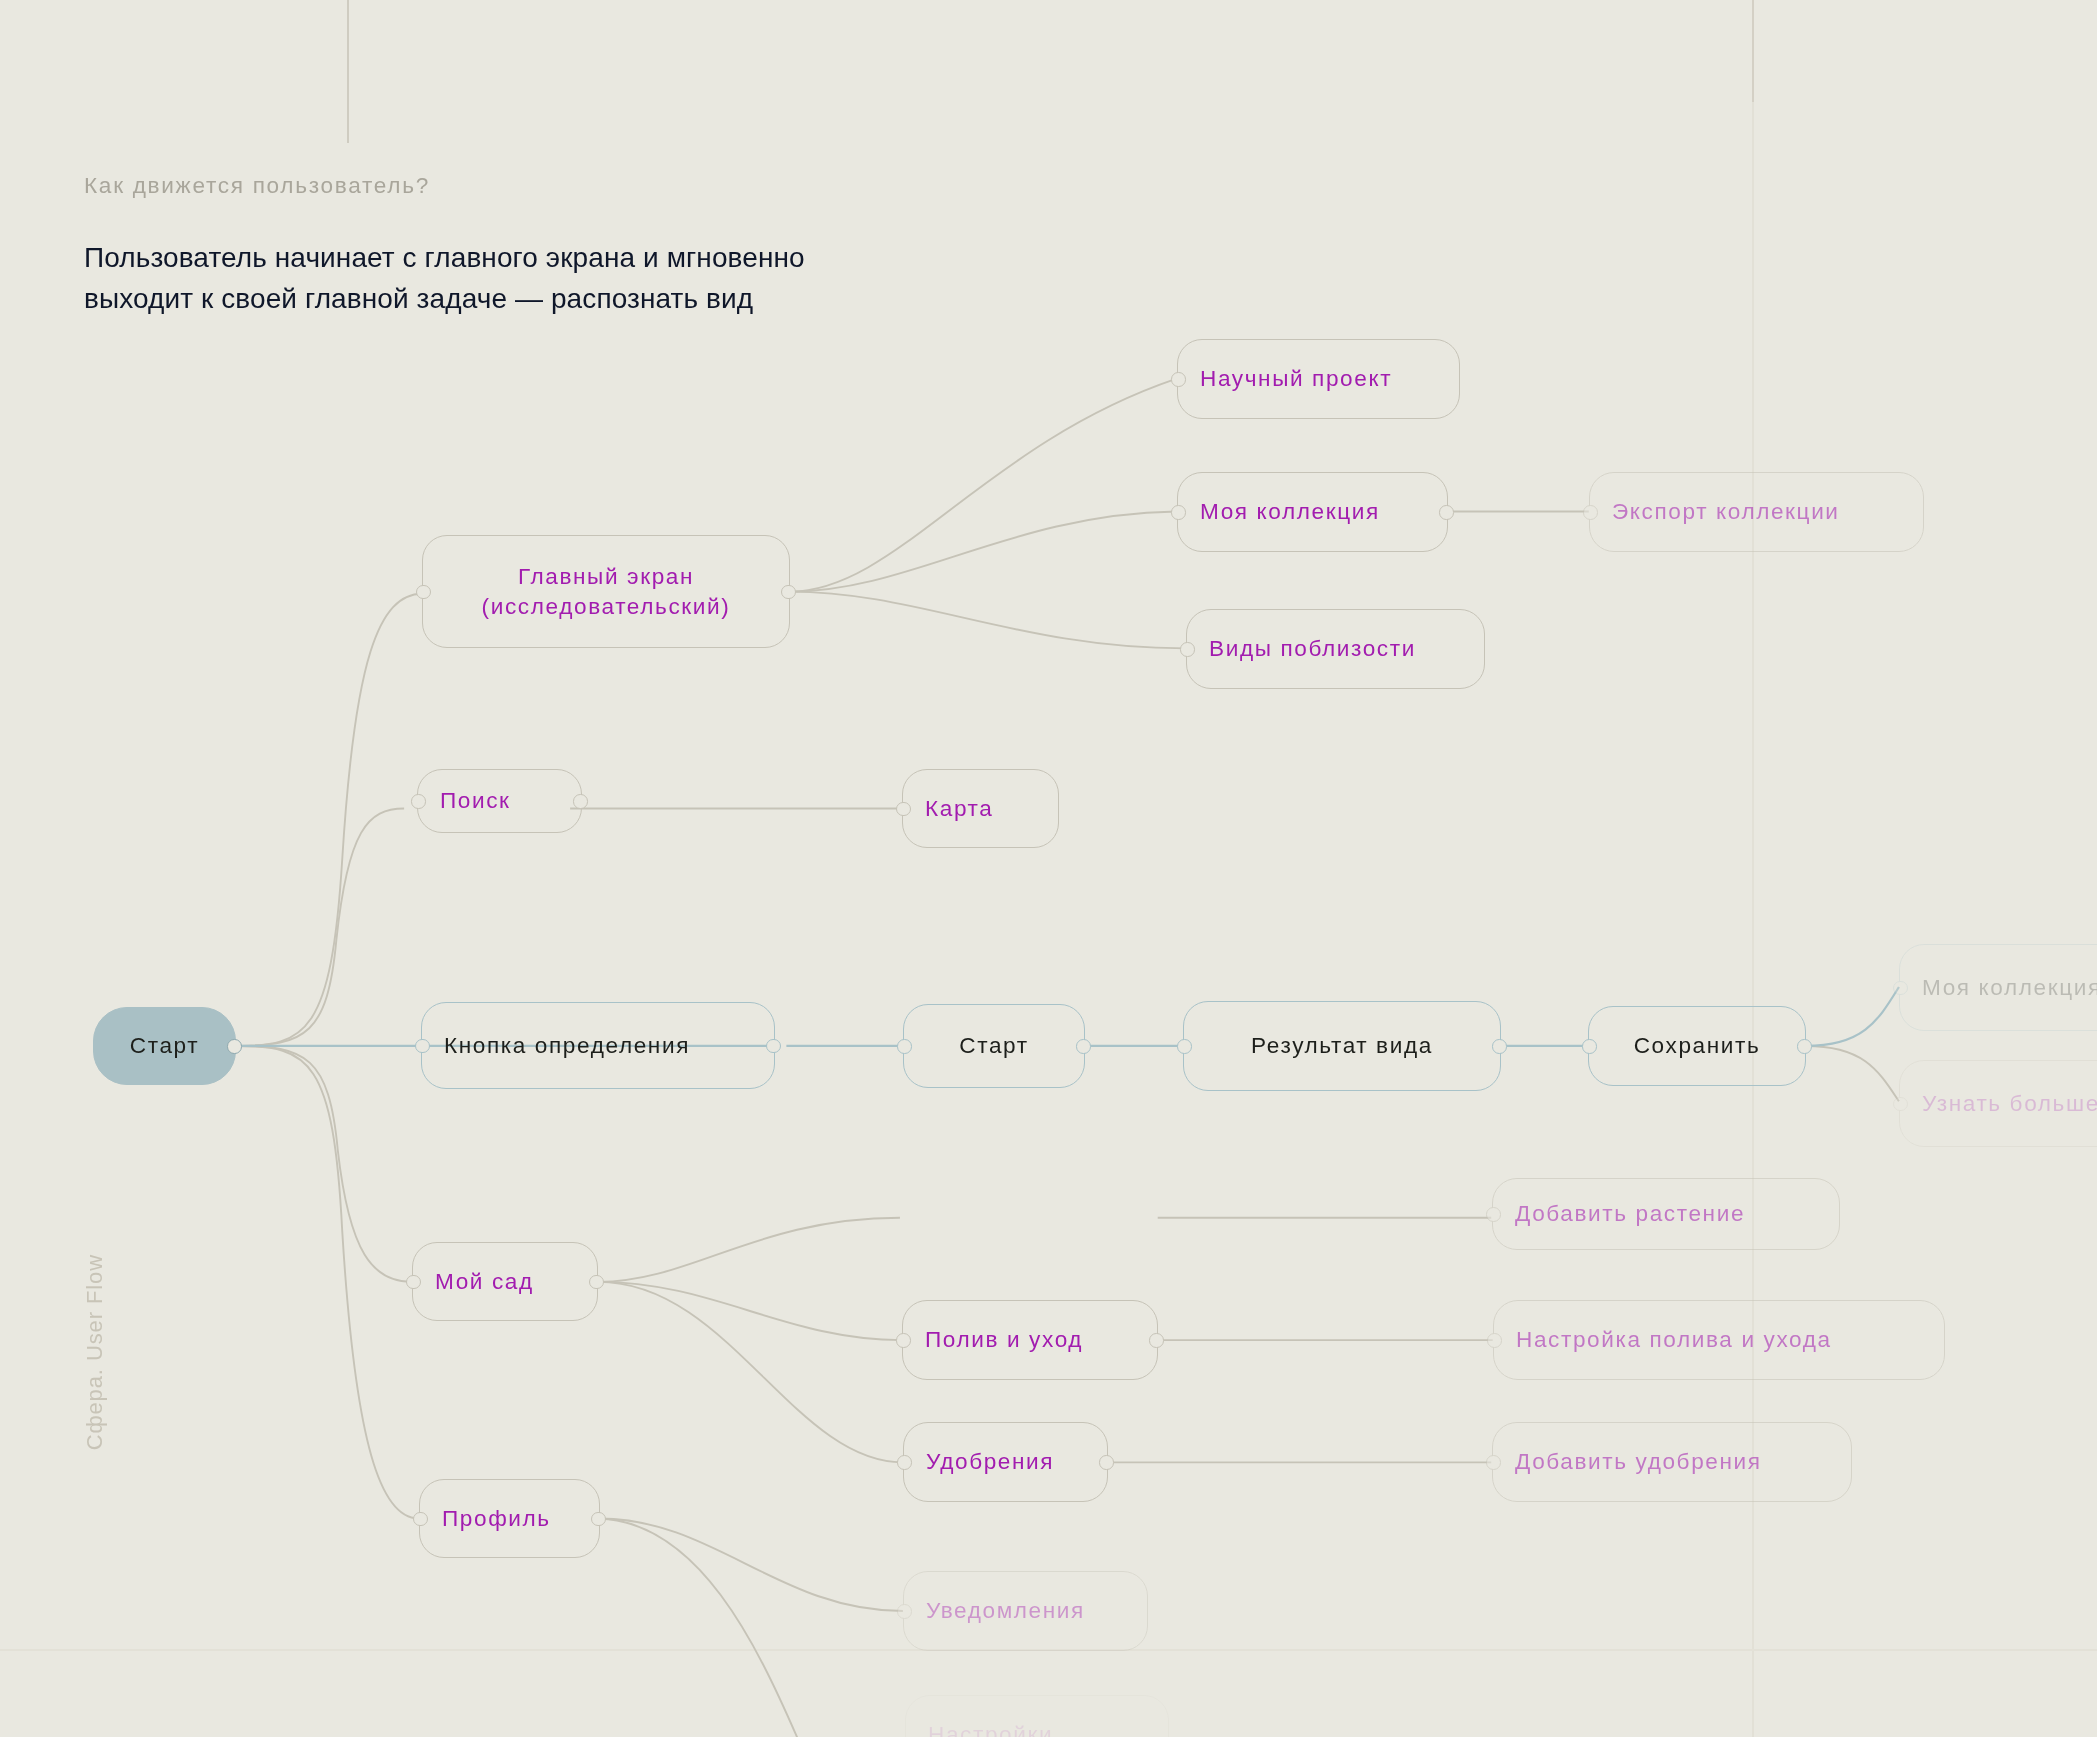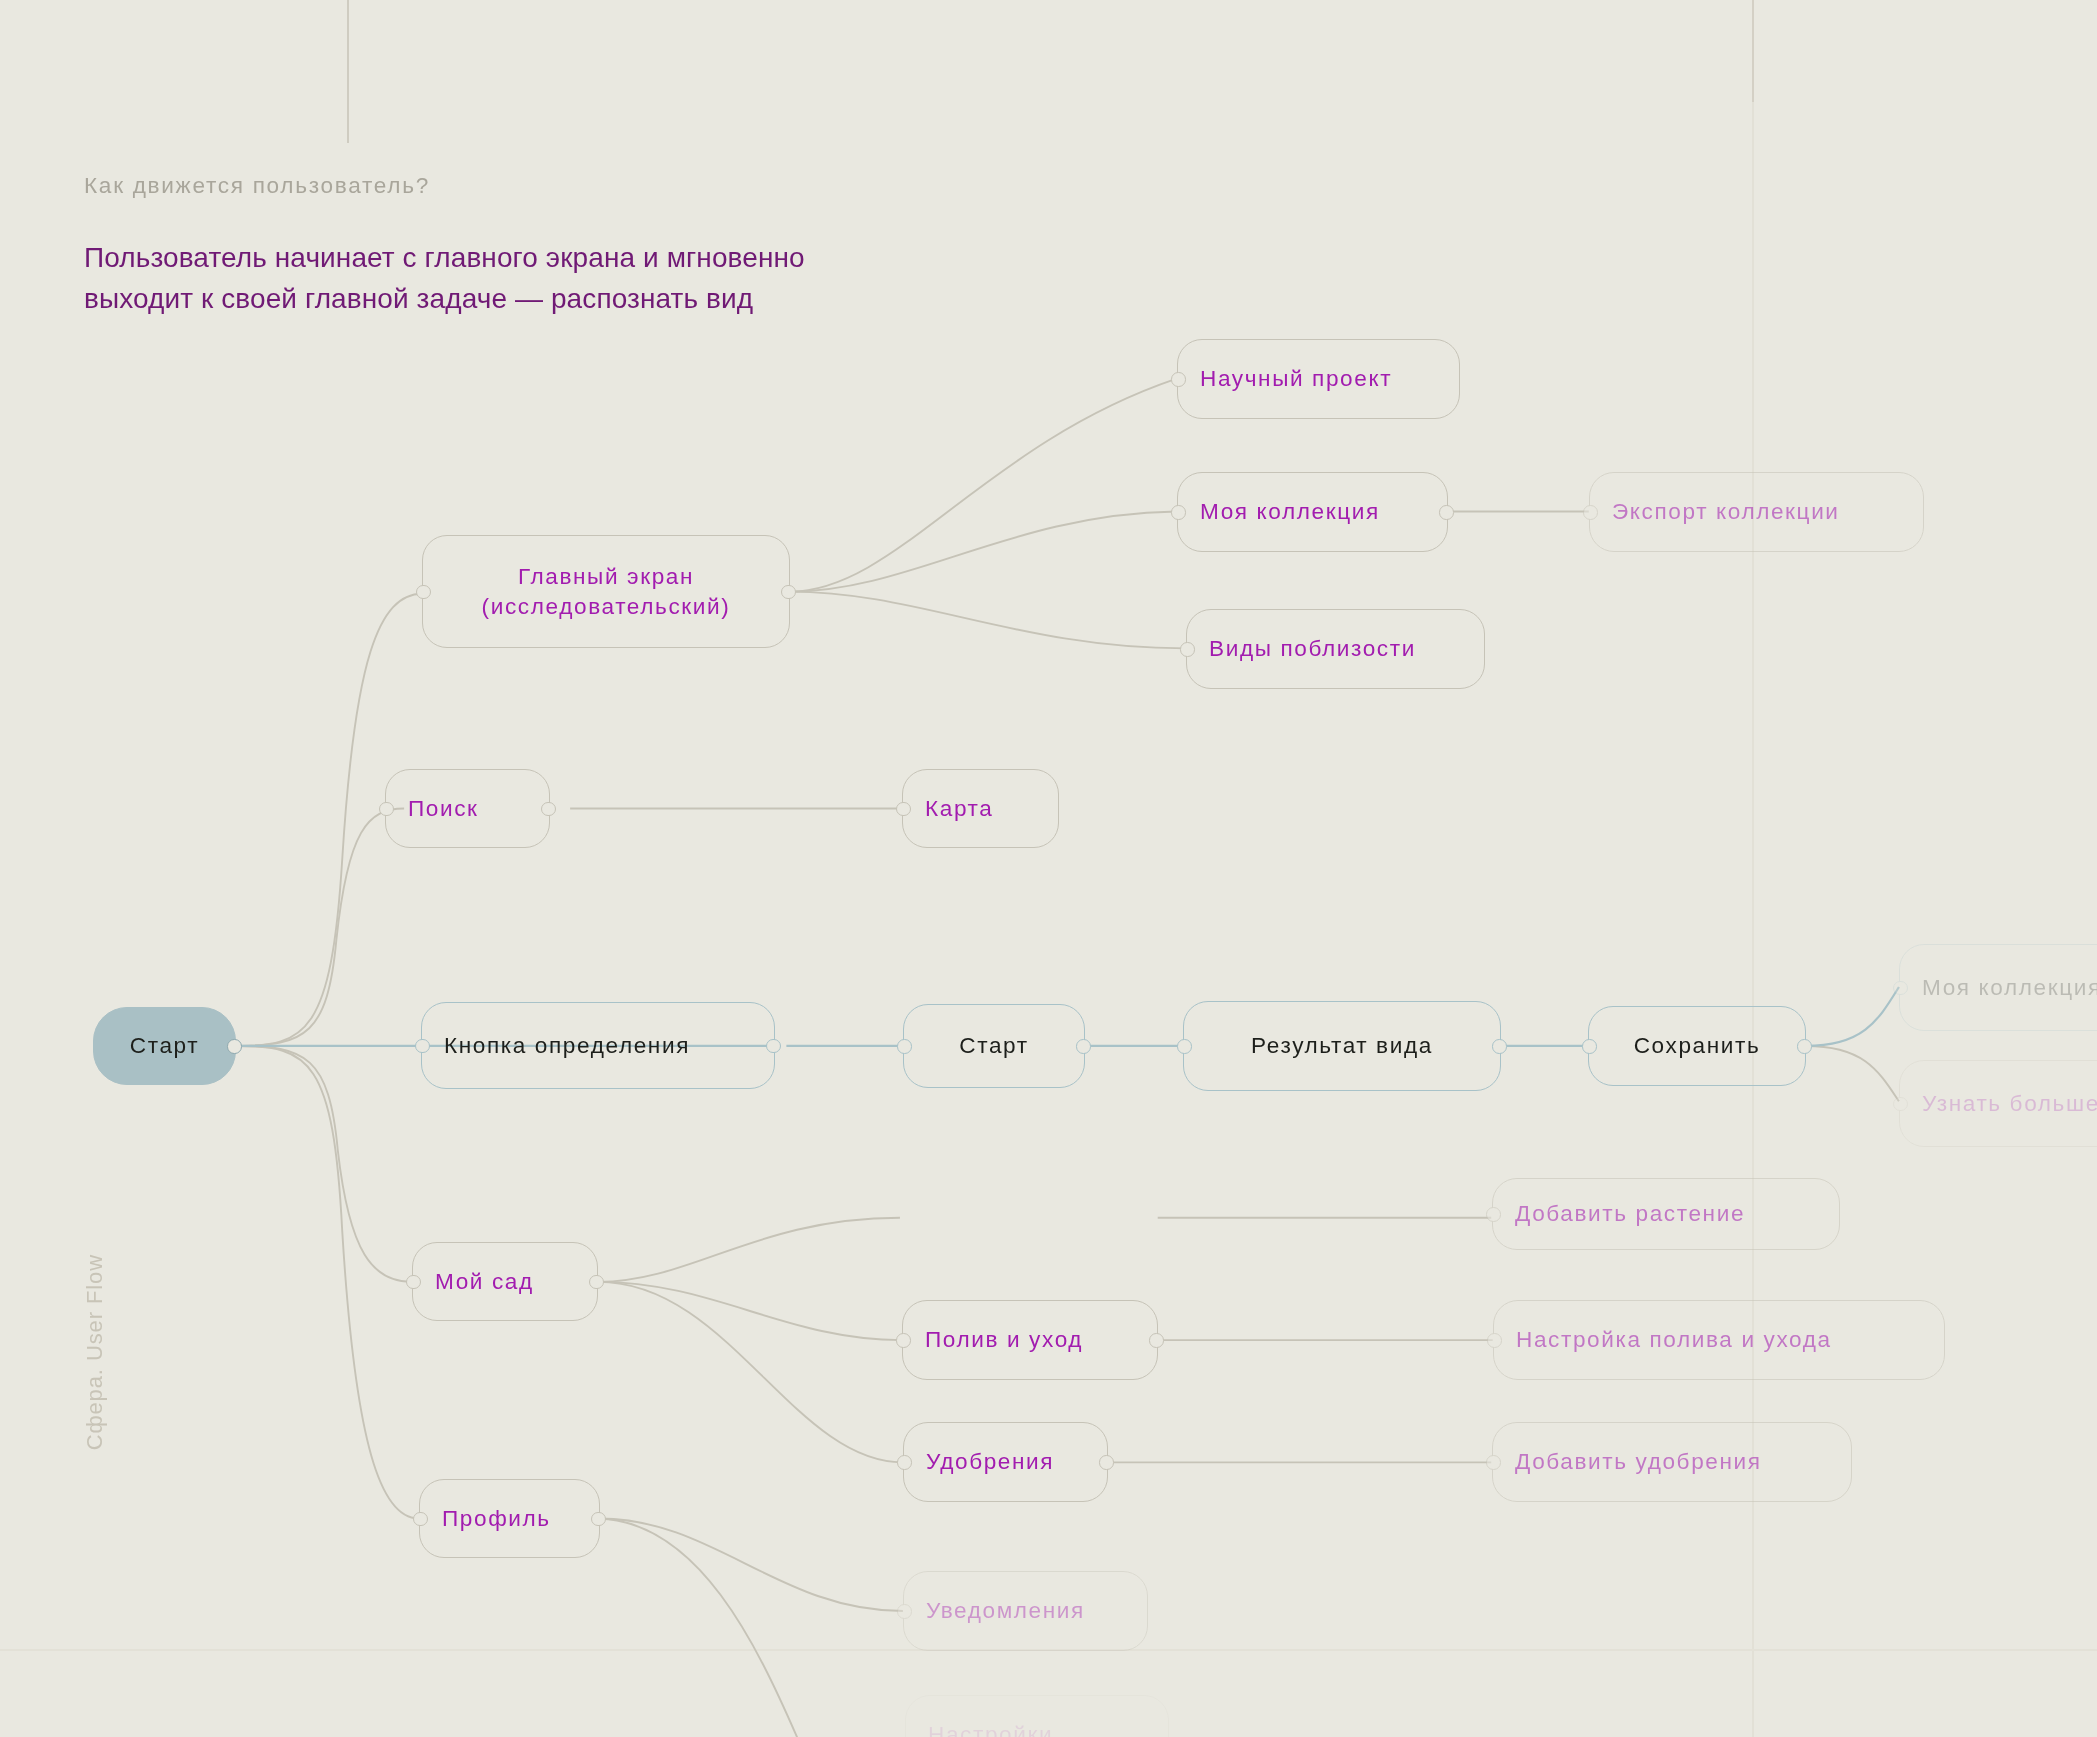--- a/index.html
+++ b/index.html
@@ -45,21 +45,21 @@
     font-size: 22.6px;
     letter-spacing: 1.7px;
     color: #a9a69b;
     white-space: nowrap;
   }
   .lead {
     position: absolute;
     left: 84px; top: 237px;
     font-size: 28px;
     line-height: 1.48;
-    color: #701a75;
+    color: #0f172a;
     white-space: pre-line;
     letter-spacing: 0.1px;
   }
 
   
   .side-caption {
     position: absolute;
     left: 82px;
     top: 1254px;
     transform-origin: 0 0;
@@ -211,21 +211,21 @@
   <div class="node" style="left:1186px; top:609px; width:299px; height:80px;">
     <span class="port left"></span>
     <span>Виды поблизости</span>
   </div>
 
   <div class="node faded-1" style="left:1589px; top:472px; width:335px; height:80px;">
     <span class="port left"></span>
     <span>Экспорт коллекции</span>
   </div>
 
-  <div class="node" style="left:385px; top:769px; width:165px; height:79px;">
+  <div class="node" style="left:417px; top:769px; width:165px; height:64px;">
     <span class="port left"></span>
     <span>Поиск</span>
     <span class="port right"></span>
   </div>
 
   <div class="node" style="left:902px; top:769px; width:157px; height:79px;">
     <span class="port left"></span>
     <span>Карта</span>
   </div>
 

